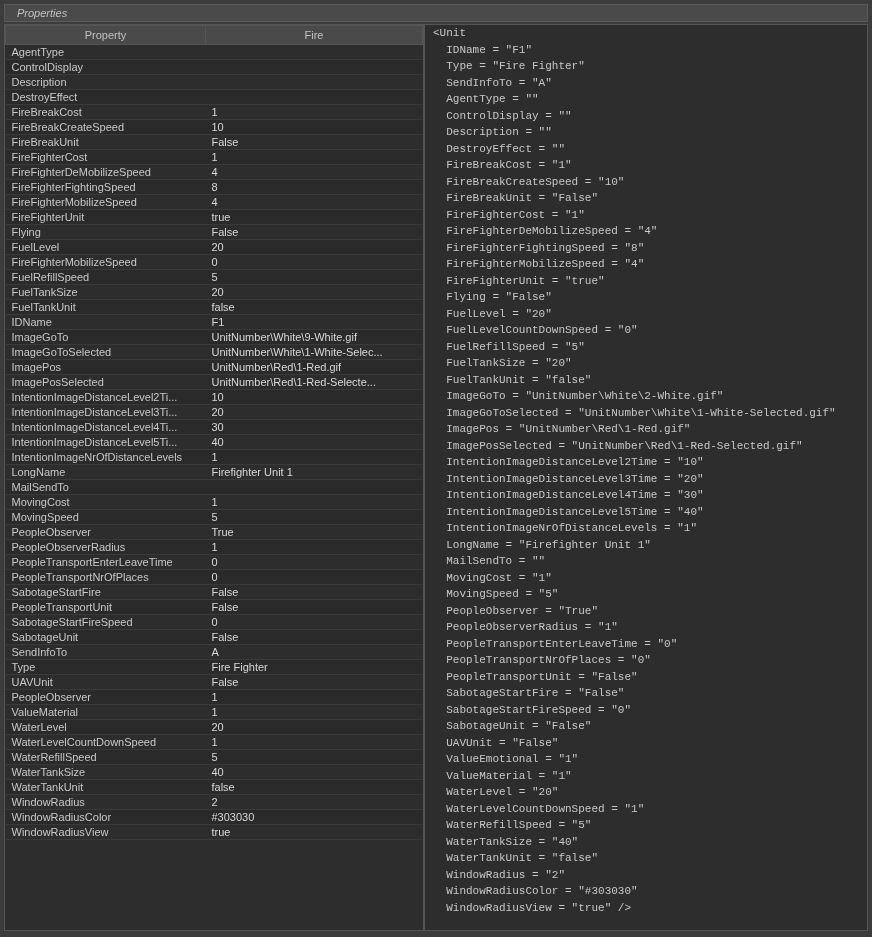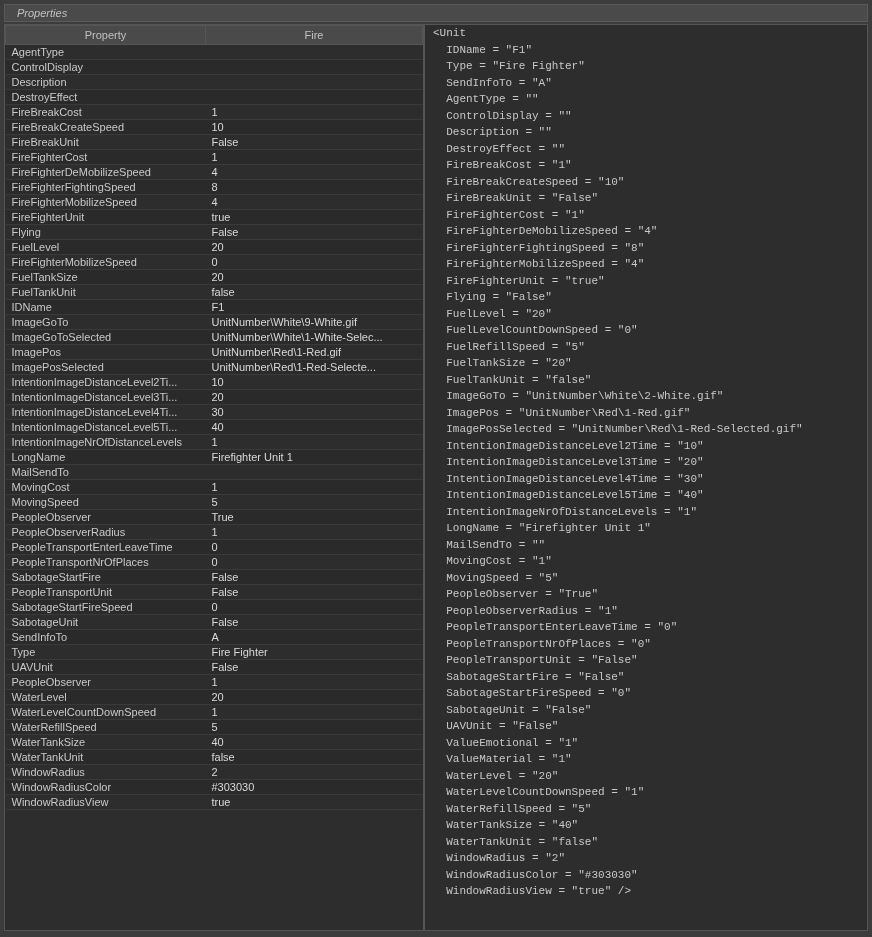--- a/index.html
+++ b/index.html
@@ -170,20 +170,24 @@
             </tr>
             <tr>
               <td>FuelLevel</td>
               <td>20</td>
             </tr>
             <tr>
               <td>FireFighterMobilizeSpeed</td>
               <td>0</td>
             </tr>
             <tr>
+              <td>FuelRefillSpeed</td>
+              <td>5</td>
+            </tr>
+            <tr>
               <td>FuelTankSize</td>
               <td>20</td>
             </tr>
             <tr>
               <td>FuelTankUnit</td>
               <td>false</td>
             </tr>
             <tr>
               <td>IDName</td>
               <td>F1</td>
@@ -279,20 +283,24 @@
             <tr>
               <td>Type</td>
               <td>Fire Fighter</td>
             </tr>
             <tr>
               <td>UAVUnit</td>
               <td>False</td>
             </tr>
             <tr>
               <td>PeopleObserver</td>
+              <td>1</td>
+            </tr>
+            <tr>
+              <td>ValueMaterial</td>
               <td>1</td>
             </tr>
             <tr>
               <td>WaterLevel</td>
               <td>20</td>
             </tr>
             <tr>
               <td>WaterLevelCountDownSpeed</td>
               <td>1</td>
             </tr>
@@ -341,20 +349,21 @@
         <div class="xml-line">  FireFighterFightingSpeed = "8"</div>
         <div class="xml-line">  FireFighterMobilizeSpeed = "4"</div>
         <div class="xml-line">  FireFighterUnit = "true"</div>
         <div class="xml-line">  Flying = "False"</div>
         <div class="xml-line">  FuelLevel = "20"</div>
         <div class="xml-line">  FuelLevelCountDownSpeed = "0"</div>
         <div class="xml-line">  FuelRefillSpeed = "5"</div>
         <div class="xml-line">  FuelTankSize = "20"</div>
         <div class="xml-line">  FuelTankUnit = "false"</div>
         <div class="xml-line">  ImageGoTo = "UnitNumber\White\2-White.gif"</div>
+        <div class="xml-line">  ImageGoToSelected = "UnitNumber\White\1-White-Selected.gif"</div>
         <div class="xml-line">  ImagePos = "UnitNumber\Red\1-Red.gif"</div>
         <div class="xml-line">  ImagePosSelected = "UnitNumber\Red\1-Red-Selected.gif"</div>
         <div class="xml-line">  IntentionImageDistanceLevel2Time = "10"</div>
         <div class="xml-line">  IntentionImageDistanceLevel3Time = "20"</div>
         <div class="xml-line">  IntentionImageDistanceLevel4Time = "30"</div>
         <div class="xml-line">  IntentionImageDistanceLevel5Time = "40"</div>
         <div class="xml-line">  IntentionImageNrOfDistanceLevels = "1"</div>
         <div class="xml-line">  LongName = "Firefighter Unit 1"</div>
         <div class="xml-line">  MailSendTo = ""</div>
         <div class="xml-line">  MovingCost = "1"</div>

